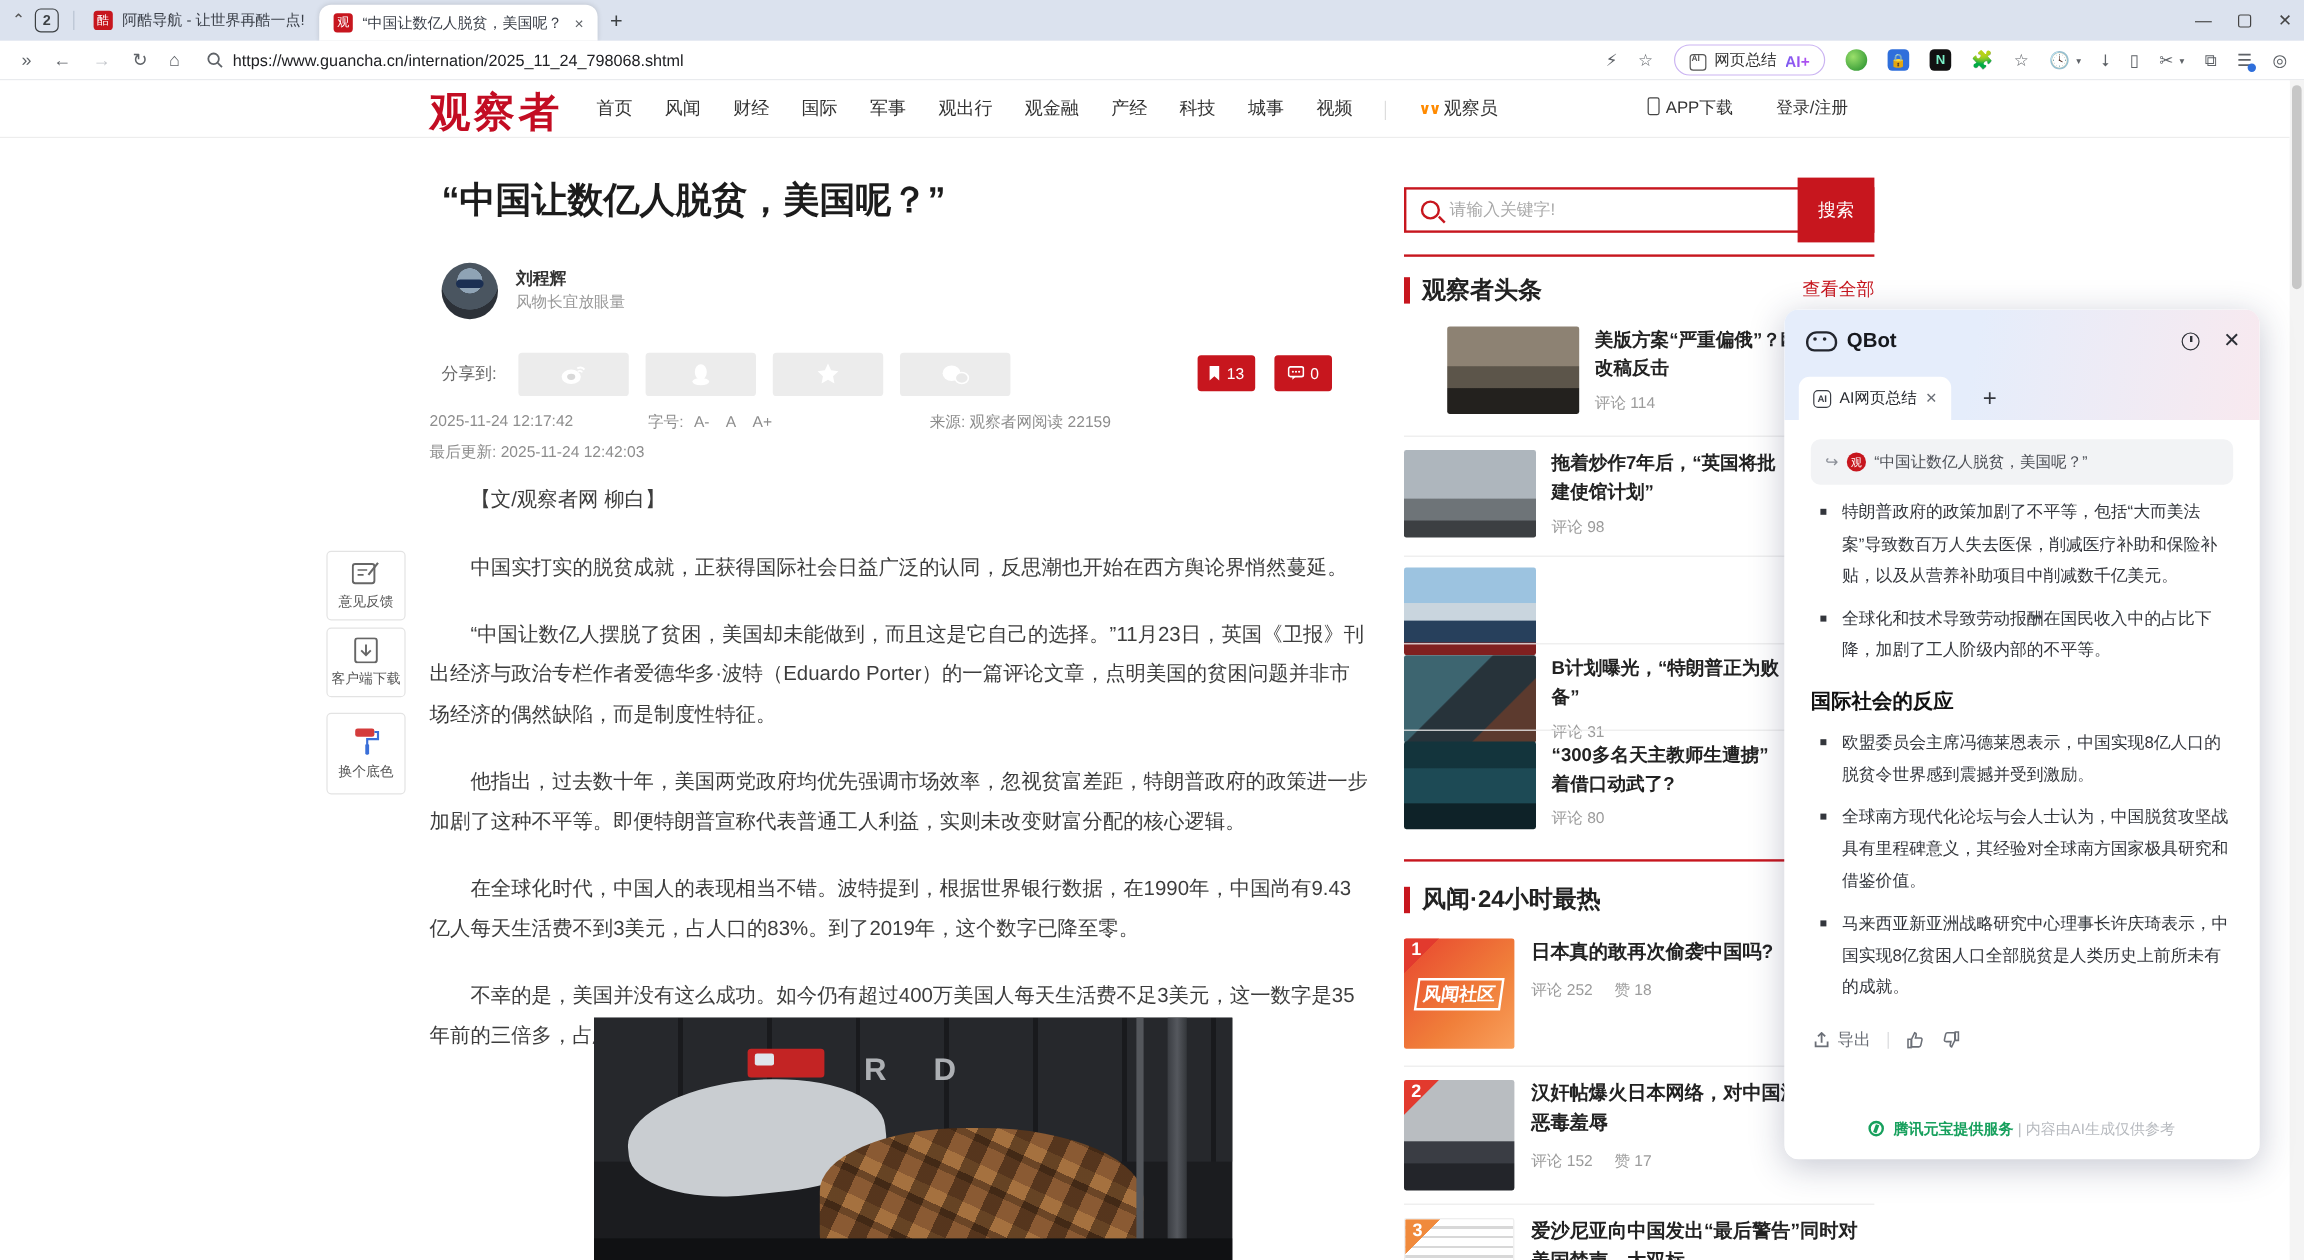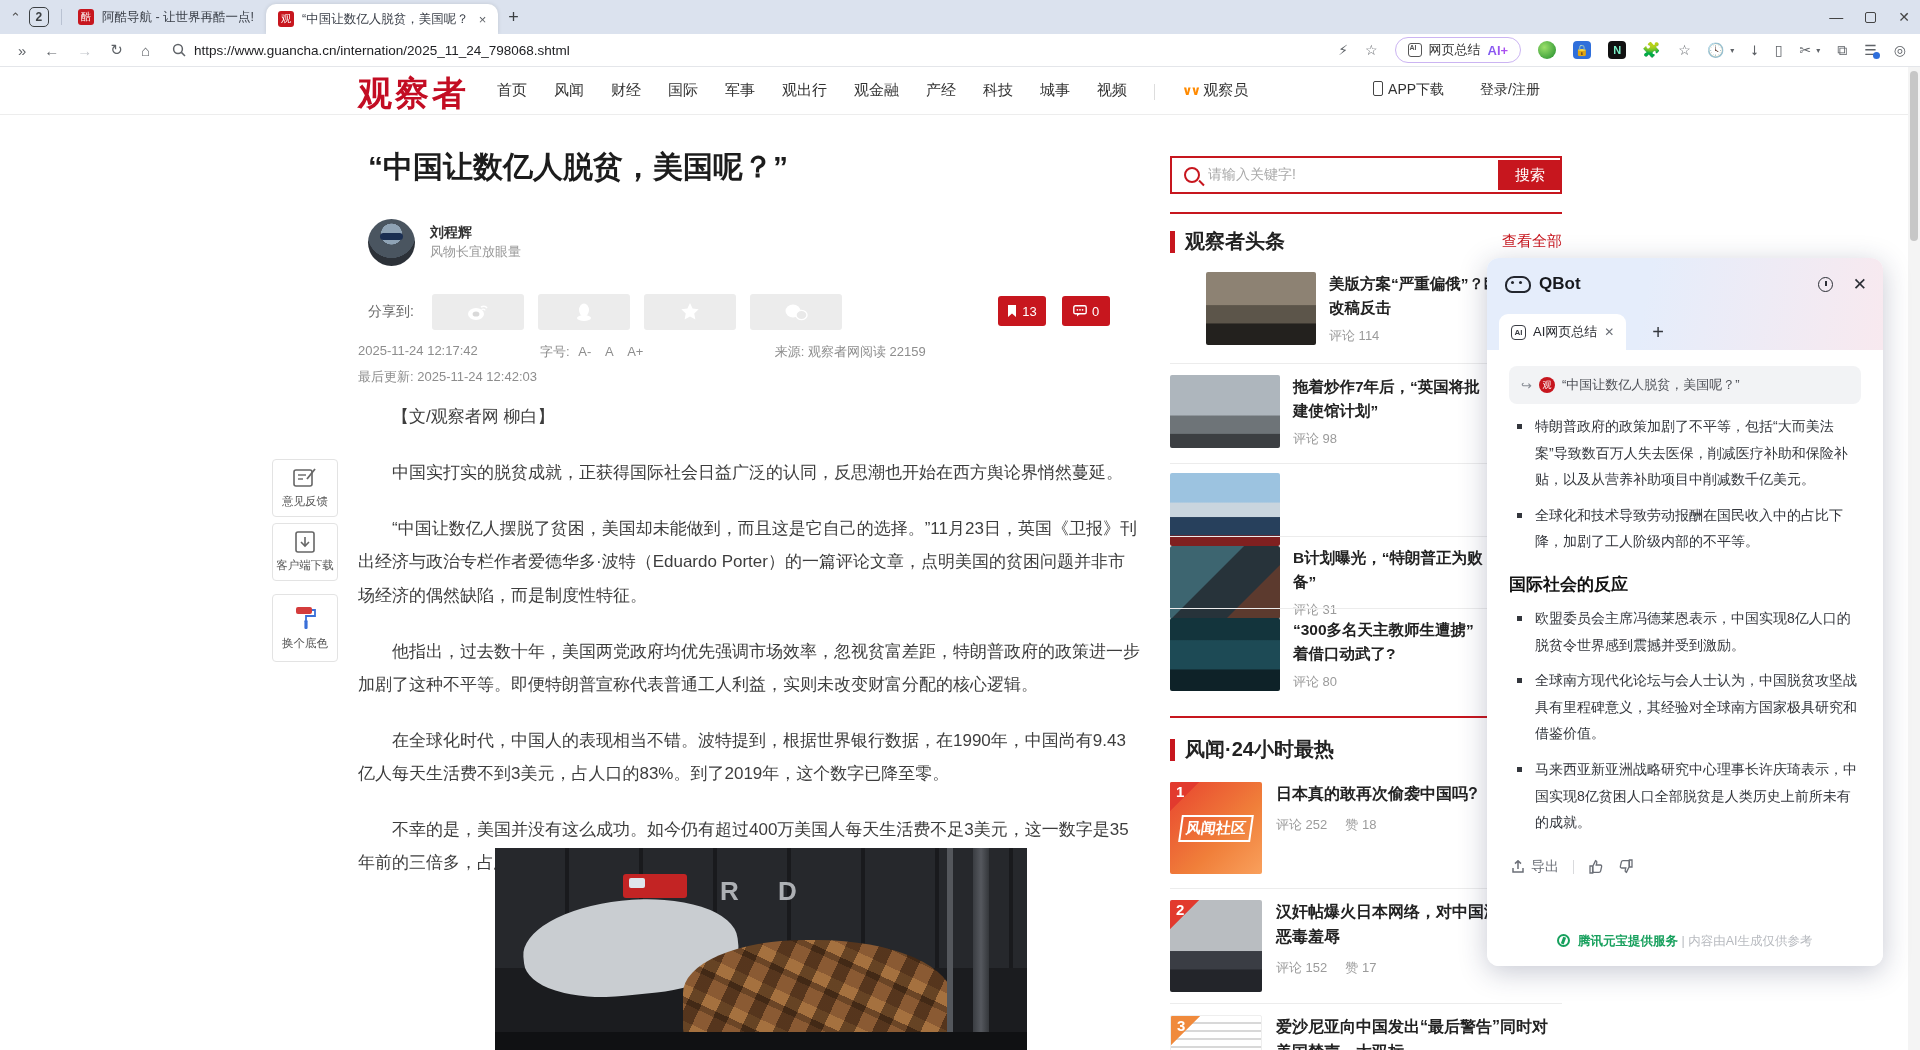--- a/index.html
+++ b/index.html
@@ -24,21 +24,21 @@
   .tab .closex { color:#5f6368; font-size:13px; margin-left:2px; }
   .newtab { color:#3c4043; font-size:18px; margin-left:10px; }
 
   .toolbar { position:absolute; left:0; top:34px; width:1920px; height:33px; background:#fff; border-bottom:1px solid #e4e6ea;
              display:flex; align-items:center; }
   .nav-ic { color:#5f6368; font-size:15px; margin-left:18px; }
   .nav-ic.dis { color:#c3c6cb; }
   .urlwrap { display:flex; align-items:center; gap:8px; margin-left:22px; flex:1; }
   .urltext { font-size:13.5px; color:#202124; }
   .tool-right { display:flex; align-items:center; gap:17px; margin-right:14px; }
-  .aipill { display:flex; align-items:center; gap:7px; border:1px solid #cbb4f2; border-radius:15px; padding:3px 12px; background:#fff; }
+  .aipill { display:flex; align-items:flex-end; gap:7px; border:1px solid #cbb4f2; border-radius:15px; padding:3px 12px; background:#fff; }
   .aipill .grid { width:14px; height:14px; border:1.4px solid #555; border-radius:3px; position:relative; }
   .aipill .grid:after { content:"AI"; position:absolute; left:1px; top:0px; font-size:7px; color:#555; font-weight:bold; }
   .aipill .lbl { font-size:13px; color:#333; }
   .aipill .ai { font-size:13px; font-weight:bold; background:linear-gradient(90deg,#7b5cf0,#b44df0); -webkit-background-clip:text; background-clip:text; color:transparent; }
   .ext { width:18px; height:18px; border-radius:4px; display:flex; align-items:center; justify-content:center; font-size:11px; color:#fff; flex:none; }
   .ext.idm { background:radial-gradient(circle at 35% 35%,#9be06b,#1d8a2a); border-radius:50%; }
   .ext.lock { background:#2f6fdb; }
   .ext.dark { background:#111; color:#7af0c7; font-weight:bold; }
   .ext.puzz { color:#5f6368; font-size:15px; }
   .tgrey { color:#5f6368; font-size:14px; }
@@ -101,21 +101,21 @@
   
   .ftool { position:absolute; left:272px; width:66px; background:#fff; border:1px solid #e3e3e3; border-radius:4px;
            display:flex; flex-direction:column; align-items:center; justify-content:center; gap:5px; padding:7px 0; }
   .ftool .flbl { font-size:11.5px; color:#555; white-space:nowrap; }
 
   
   .search { position:absolute; left:1170px; top:156px; width:392px; height:38px; border:2px solid #c7161e; background:#fff; display:flex; align-items:center; }
   .search .mag { width:16px; height:16px; border:2px solid #c7161e; border-radius:50%; margin:0 8px 0 12px; position:relative; flex:none; }
   .search .mag:after { content:""; position:absolute; left:12px; top:13px; width:7px; height:2px; background:#c7161e; transform:rotate(45deg); }
   .search .ph { flex:1; font-size:14px; color:#a9a9a9; }
-  .search .go { width:64px; height:30px; margin:-2px; background:#c7161e; color:#fff; font-size:15px; display:flex; align-items:center; justify-content:center; }
+  .search .go { width:64px; height:54px; margin:-2px; background:#c7161e; color:#fff; font-size:15px; display:flex; align-items:center; justify-content:center; }
   .reddiv { position:absolute; left:1170px; width:392px; height:2px; background:#c7161e; }
   .sechead { position:absolute; left:1170px; display:flex; align-items:center; width:392px; }
   .sechead .bar { width:5px; height:22px; background:#c7161e; margin-right:10px; }
   .sechead .st { font-size:20px; font-weight:bold; color:#222; }
   .sechead .all { margin-left:auto; font-size:15px; color:#c7161e; }
 
   .hl { position:absolute; left:1170px; width:392px; display:flex; gap:13px; }
   .hl .th { width:110px; height:73px; flex:none; border-radius:2px; }
   .hl .tt { font-size:15.5px; font-weight:bold; color:#222; line-height:1.55; white-space:pre-line; }
   .hl .cm { font-size:13px; color:#9b9b9b; margin-top:7px; }

